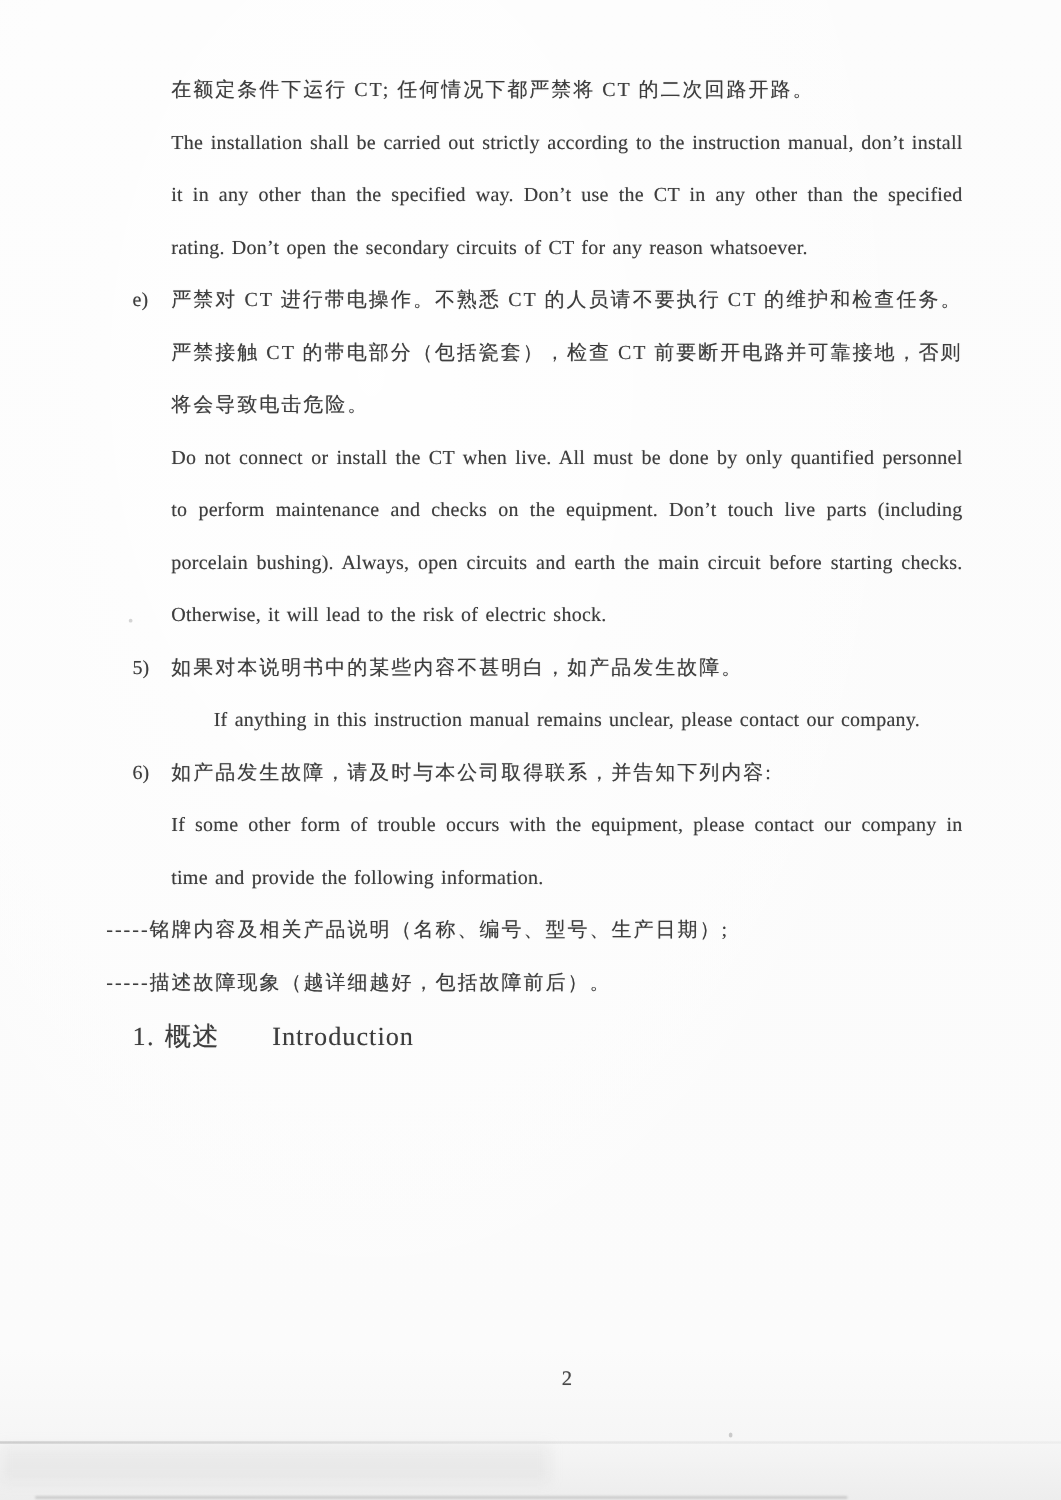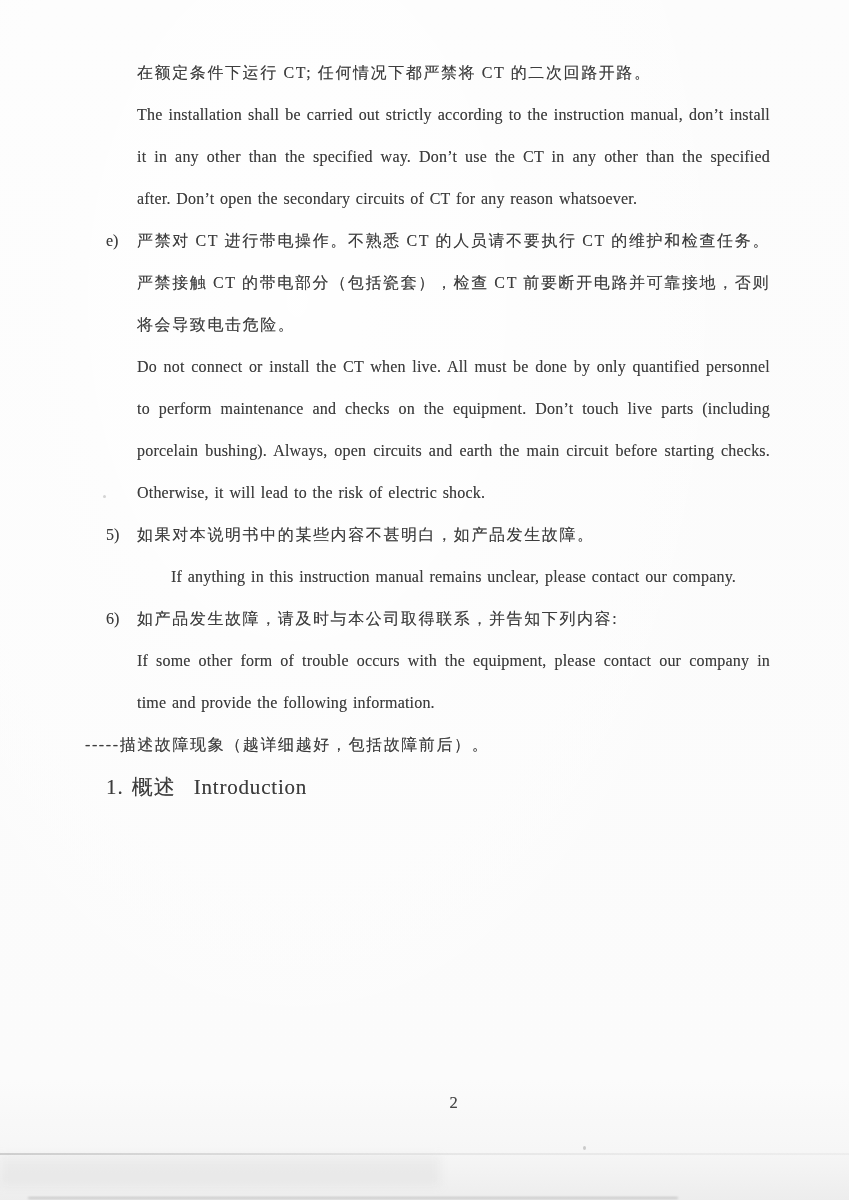--- a/index.html
+++ b/index.html
@@ -59,21 +59,21 @@
     text-align: left;
   }
   .heading {
     margin-left: -31px;
     font-size: 21px;
     letter-spacing: 1px;
     text-align: left;
     white-space: nowrap;
   }
   .heading .h-en {
-    margin-left: 18px;
+    margin-left: 42px;
     letter-spacing: 0.8px;
   }
   .heading .h-zh {
     margin-left: 8px;
   }
   .footer {
     position: absolute;
     top: 1088px;
     left: 137px;
     width: 633px;
@@ -133,21 +133,21 @@
   }
 </style>
 </head>
 <body>
 
 <div class="sheet">
   <div class="content">
 
     <p class="block zh">在额定条件下运行 CT; 任何情况下都严禁将 CT 的二次回路开路。</p>
 
-    <p class="block en">The installation shall be carried out strictly according to the instruction manual, don’t install it in any other than the specified way. Don’t use the CT in any other than the specified after. Don’t open the secondary circuits of CT for any reason whatsoever.</p>
+    <p class="block en">The installation shall be carried out strictly according to the instruction manual, don’t install it in any other than the specified way. Don’t use the CT in any other than the specified rating. Don’t open the secondary circuits of CT for any reason whatsoever.</p>
 
     <div class="item">
       <span class="block marker">e)</span>
       <p class="block zh">严禁对 CT 进行带电操作。不熟悉 CT 的人员请不要执行 CT 的维护和检查任务。严禁接触 CT 的带电部分（包括瓷套），检查 CT 前要断开电路并可靠接地，否则将会导致电击危险。</p>
     </div>
 
     <p class="block en">Do not connect or install the CT when live. All must be done by only quantified personnel to perform maintenance and checks on the equipment. Don’t touch live parts (including porcelain bushing). Always, open circuits and earth the main circuit before starting checks. Otherwise, it will lead to the risk of electric shock.</p>
 
     <div class="item">
       <span class="block marker">5)</span>
@@ -156,20 +156,21 @@
 
     <p class="block en one-line">If anything in this instruction manual remains unclear, please contact our company.</p>
 
     <div class="item">
       <span class="block marker">6)</span>
       <p class="block zh">如产品发生故障，请及时与本公司取得联系，并告知下列内容:</p>
     </div>
 
     <p class="block en">If some other form of trouble occurs with the equipment, please contact our company in time and provide the following information.</p>
 
+    <p class="block zh dash">-----铭牌内容及相关产品说明（名称、编号、型号、生产日期）;</p>
 
 
     <p class="block zh dash">-----描述故障现象（越详细越好，包括故障前后）。</p>
 
 
     <p class="block heading">
       <span class="h-num">1.</span><span class="h-zh">概述</span><span class="h-en">Introduction</span>
     </p>
 
   </div>

